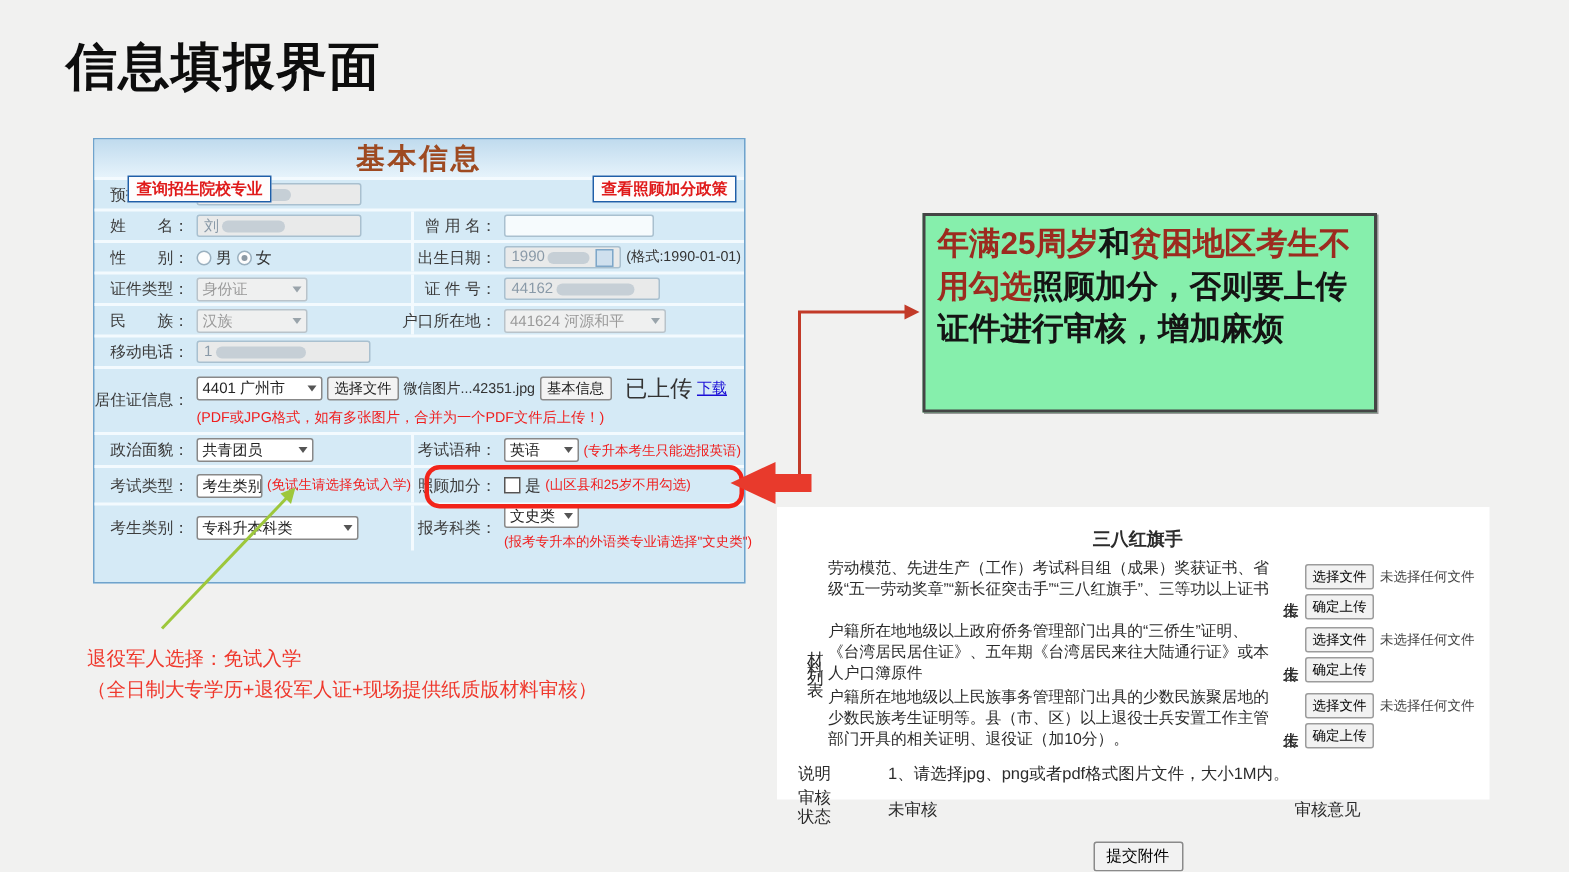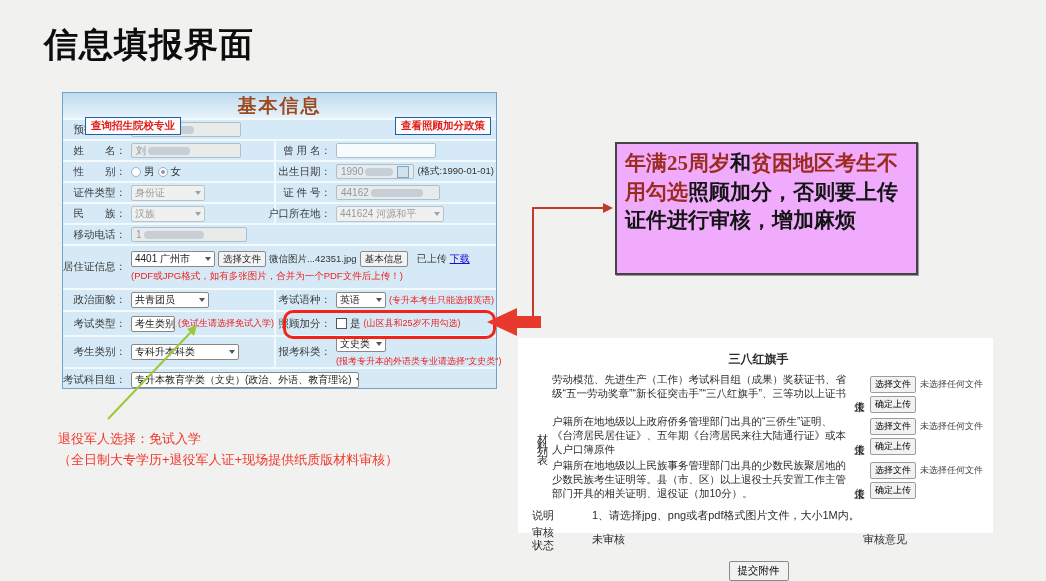--- a/index.html
+++ b/index.html
@@ -55,23 +55,23 @@
   .blk-note{color:#333;font-size:9.5px;white-space:nowrap;}
   .link{color:#1a0dd6;text-decoration:underline;font-size:10px;cursor:pointer;white-space:nowrap;}
   .plain{white-space:nowrap;}
 
   
   .veteran{position:absolute;left:58px;top:429px;color:#ef382c;font-size:13px;line-height:1.6;white-space:nowrap;}
 
   .hl-rect{position:absolute;left:283px;top:310px;width:213px;height:29px;border:3px solid #f2241a;
     border-radius:10px;box-sizing:border-box;pointer-events:none;z-index:40;}
 
-  .callout{position:absolute;left:615px;top:142px;width:303px;height:133px;box-sizing:border-box;background:#f0abfc;
+  .callout{position:absolute;left:615px;top:142px;width:303px;height:133px;box-sizing:border-box;background:#86efac;
     border:2px solid #454545;box-shadow:1px 1px 0 #9a9a9a;padding:5px 8px;font-size:21px;line-height:1.36;
-    font-weight:bold;color:#141414;z-index:10;font-family:Liberation Serif, serif;}
+    font-weight:bold;color:#141414;z-index:10;}
   .callout .dr{color:#9c2b1f;}
 
   .overlay{position:absolute;left:0;top:0;pointer-events:none;z-index:50;}
 
   
   .card{position:absolute;left:518px;top:338px;width:475px;height:195px;background:#fff;box-sizing:border-box;
     font-size:11px;color:#2b2b2b;padding:13px 8px 0 14px;}
   .card-title{text-align:center;font-weight:bold;font-size:12px;margin-bottom:5px;}
   .mat-wrap{display:flex;}
   .side-label{width:20px;flex:none;writing-mode:vertical-rl;text-orientation:upright;letter-spacing:7px;
@@ -200,21 +200,21 @@
       <div class="cell lbl c1">居住证信息：</div>
       <div class="cell ff col">
         <div class="line">
           <div class="sel" style="width:84px;">
             <span>4401 广州市</span>
             <span class="car"></span>
           </div>
           <button class="btn">选择文件</button>
           <span class="plain" style="font-size:9.5px;">微信图片...42351.jpg</span>
           <button class="btn">基本信息</button>
-          <span class="plain" style="font-size:10px;margin-left:6px;">已上传</span>
+          <span class="plain" style="font-size:15px;margin-left:6px;">已上传</span>
           <a class="link">下载</a>
         </div>
         <div class="red-note">(PDF或JPG格式，如有多张图片，合并为一个PDF文件后上传！)</div>
       </div>
     </div>
 
     <div class="f-row r8">
       <div class="cell lbl c1">政治面貌：</div>
       <div class="cell f1">
         <div class="sel" style="width:78px;">
@@ -262,29 +262,20 @@
         <div class="line">
           <div class="sel" style="width:50px;">
             <span>文史类</span>
             <span class="car"></span>
           </div>
         </div>
         <span class="red-note" style="font-size:9px;">(报考专升本的外语类专业请选择"文史类")</span>
       </div>
     </div>
 
-    <div class="f-row r11">
-      <div class="cell lbl c1">考试科目组：</div>
-      <div class="cell ff">
-        <div class="sel" style="width:228px;">
-          <span>专升本教育学类（文史）(政治、外语、教育理论)</span>
-          <span class="car"></span>
-        </div>
-      </div>
-    </div>
   </div>
 
   <div class="hl-rect"></div>
 
   <div class="veteran">
     <div>退役军人选择：免试入学</div>
     <div>（全日制大专学历+退役军人证+现场提供纸质版材料审核）</div>
   </div>
 
   <div class="callout"><span class="dr">年满25周岁</span><span>和</span><span class="dr">贫困地区考生不用勾选</span><span>照顾加分，否则要上传证件进行审核，增加麻烦</span></div>

